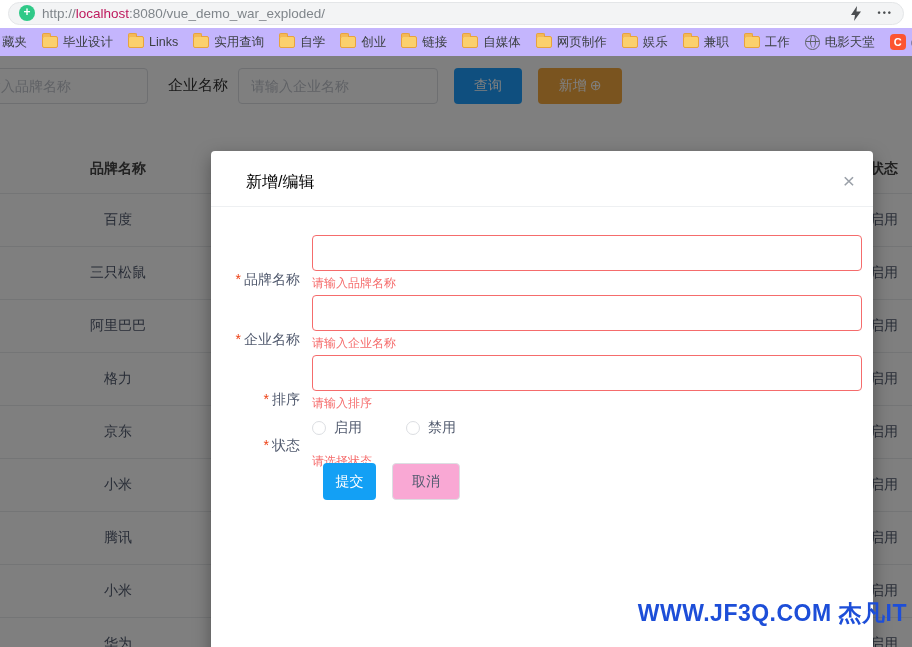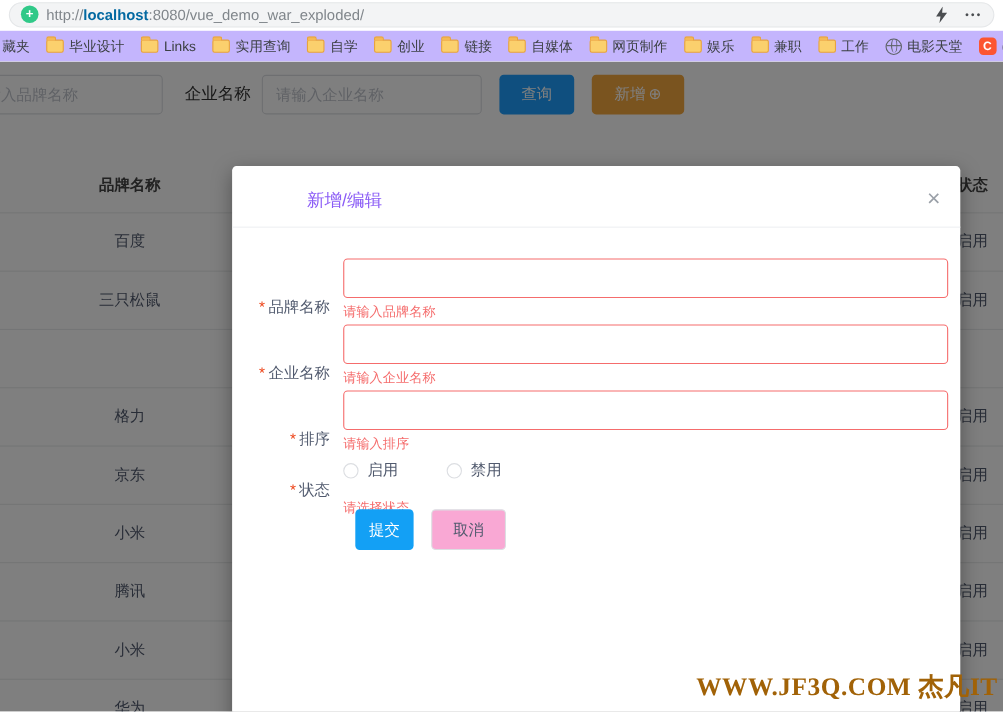--- a/index.html
+++ b/index.html
@@ -10,21 +10,21 @@
   }
   
   .chrome { height:28px; background:#fff; display:flex; align-items:center; padding:0 8px 2px 8px; }
   .addr {
     flex:1; height:23px; background:#f3f4f5; border:1px solid #e4e6e8; border-radius:12px;
     display:flex; align-items:center; padding:0 10px; gap:7px;
   }
   .shield { width:16px; height:16px; border-radius:50%; background:#30c988; color:#fff;
     font-size:12px; font-weight:700; line-height:15px; text-align:center; flex:0 0 auto; }
   .url { font-size:13.5px; color:#80868b; white-space:nowrap; overflow:hidden; }
-  .url b { color:#0369a1; font-weight:700; }
+  .url b { color:#be185d; font-weight:400; }
   .addr-icons { margin-left:auto; display:flex; align-items:center; gap:16px; color:#4a4d50; }
   .bolt svg { display:block; }
   .dots { font-size:9px; letter-spacing:2px; font-weight:700; color:#4a4d50; }
   
   .bookmarks { height:28px; background:#c4b5fd; display:flex; align-items:center;
     padding:0 0 0 2px; gap:15px; font-size:12.5px; color:#3c4043; white-space:nowrap; overflow:hidden; }
   .bm { display:flex; align-items:center; gap:5px; flex:0 0 auto; cursor:pointer; }
   .folder { width:16px; height:12px; background:#fbd06d; border:1px solid #e8a33d; border-radius:2px; position:relative; }
   .folder::before { content:""; position:absolute; left:-1px; top:-4px; width:7px; height:3px;
     background:#f4b957; border:1px solid #e8a33d; border-bottom:none; border-radius:2px 2px 0 0; }
@@ -54,42 +54,42 @@
   .trow { height:53px; display:flex; align-items:center; color:#515a6e; border-bottom:1px solid #e8eaec; }
   .col-brand { width:236px; text-align:center; }
   .col-mid { width:584px; }
   .col-status { width:128px; text-align:center; }
   
   .overlay { position:absolute; inset:0; background:rgba(0,0,0,0.5); z-index:10; }
   .modal { position:absolute; left:211px; top:95px; width:662px; height:540px; background:#fff;
     border-radius:4px; box-shadow:0 6px 18px rgba(0,0,0,0.35); z-index:20; }
   .modal-header { padding:21px 18px 13px 35px; display:flex; align-items:flex-start;
     border-bottom:1px solid #eef0f2; }
-  .modal-title { font-size:16px; font-weight:500; color:#8b5cf6;margin-left:33px; }
+  .modal-title { font-size:16px; font-weight:500; color:#000000; }
   .modal-close { margin-left:auto; font-size:21px; color:#9aa0a8; line-height:18px; cursor:pointer; }
   .modal-body { padding:28px 11px 0 11px; }
   .f-item { display:flex; margin-bottom:6px;align-items:flex-end; }
   .f-label { width:90px; padding:9px 12px 0 0; text-align:right; font-size:14px; color:#515a6e; flex:0 0 auto; }
   .req { color:#ed4014; margin-right:3px; }
   .f-content { flex:1; min-width:0; }
   .f-input { display:block; width:100%; height:36px; border:1px solid #f56c6c; border-radius:4px;
     padding:0 12px; font-size:14px; outline:none; font-family:"Liberation Sans", sans-serif; }
   textarea.f-input { height:50px; padding-top:6px; resize:both; }
   .f-error { color:#f56c6c; font-size:12px; padding-top:4px; height:18px; }
   .radio-row { display:flex; align-items:center; gap:44px; padding-top:3px; height:22px; }
   .radio { display:flex; align-items:center; font-size:14px; color:#515a6e; cursor:pointer; }
   .radio-circle { width:14px; height:14px; border:1px solid #dcdee2; border-radius:50%;
     background:#fff; margin-right:8px; flex:0 0 auto; }
   .status-error { padding-top:16px; }
   .modal-actions { display:flex; gap:16px; margin:8px 0 0 101px; }
   .btn-submit { width:53px; height:37px; background:#13a0f5; color:#fff; }
   .btn-cancel { width:68px; height:37px; background:#f9a8d4; border:1px solid #dcdee2; color:#515a6e; }
   
-  .watermark { position:absolute; right:5px; bottom:7px; z-index:50; font-size:23px; font-weight:700;
-    color:#a16207; font-family:Liberation Serif, serif; letter-spacing:0.5px; }
+  .watermark { position:absolute; right:5px; bottom:18px; z-index:50; font-size:23px; font-weight:700;
+    color:#1d4ed8; font-family:Liberation Sans, sans-serif; letter-spacing:0.5px; }
 </style>
 </head>
 <body>
 
 <div class="chrome">
   <div class="addr">
     <span class="shield">+</span>
     <span class="url"><span>http://</span><b>localhost</b><span>:8080/vue_demo_war_exploded/</span></span>
     <span class="addr-icons">
       <span class="bolt">
@@ -179,20 +179,21 @@
         <div class="col-brand">百度</div>
         <div class="col-mid"></div>
         <div class="col-status">启用</div>
       </div>
     <div class="trow">
         <div class="col-brand">三只松鼠</div>
         <div class="col-mid"></div>
         <div class="col-status">启用</div>
       </div>
     <div class="trow">
+        <div class="col-brand">阿里巴巴</div>
         <div class="col-mid"></div>
         <div class="col-status">启用</div>
       </div>
     <div class="trow">
         <div class="col-brand">格力</div>
         <div class="col-mid"></div>
         <div class="col-status">启用</div>
       </div>
     <div class="trow">
         <div class="col-brand">京东</div>

